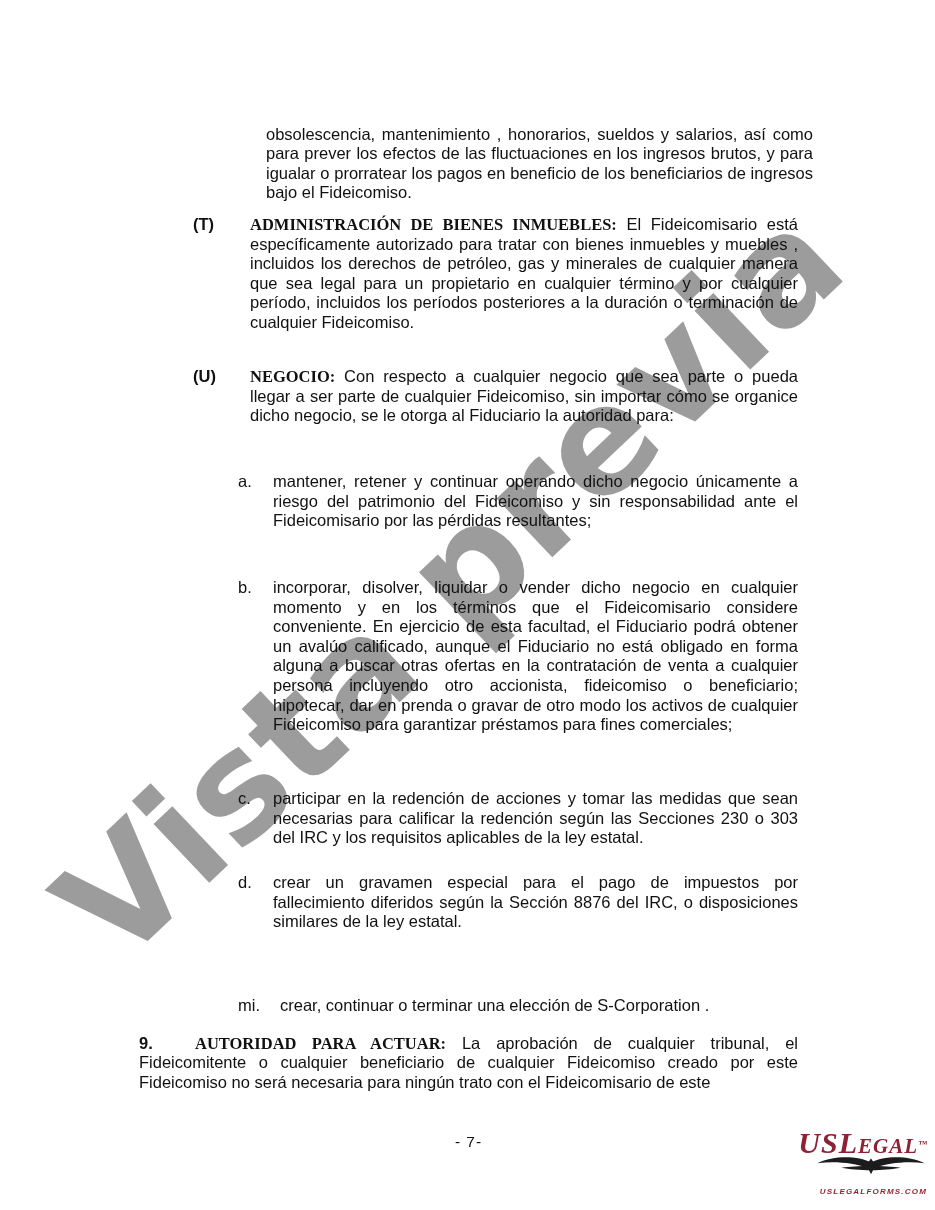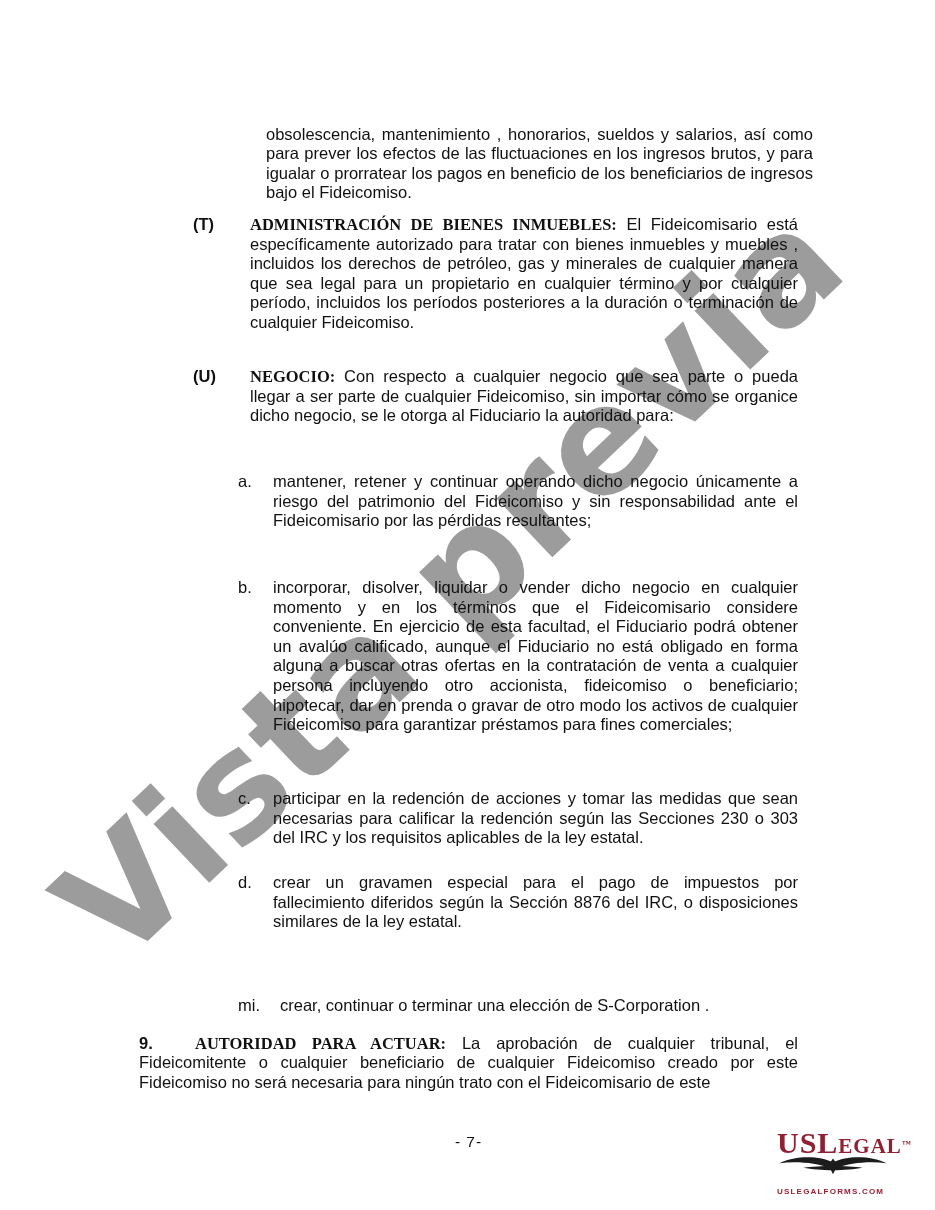--- a/index.html
+++ b/index.html
@@ -63,21 +63,21 @@
 
   
   .page-number {
     position: absolute; left: 139px; top: 1133px; width: 659px;
     text-align: center; font-size: 15.5px; z-index: 1;
     letter-spacing: 1px;
   }
 
   .logo {
     position: absolute; right: 8px; top: 1126px; width: 150px;
-    text-align: left; z-index: 1;
+    text-align: right; z-index: 1; font-style: italic;
   }
   .logo .brand-line { white-space: nowrap; }
   .logo .brand {
     font-family: "Liberation Serif", serif;
     font-variant: small-caps;
     font-weight: bold;
     font-size: 30px;
     letter-spacing: 1px;
     color: #8e2133;
   }

